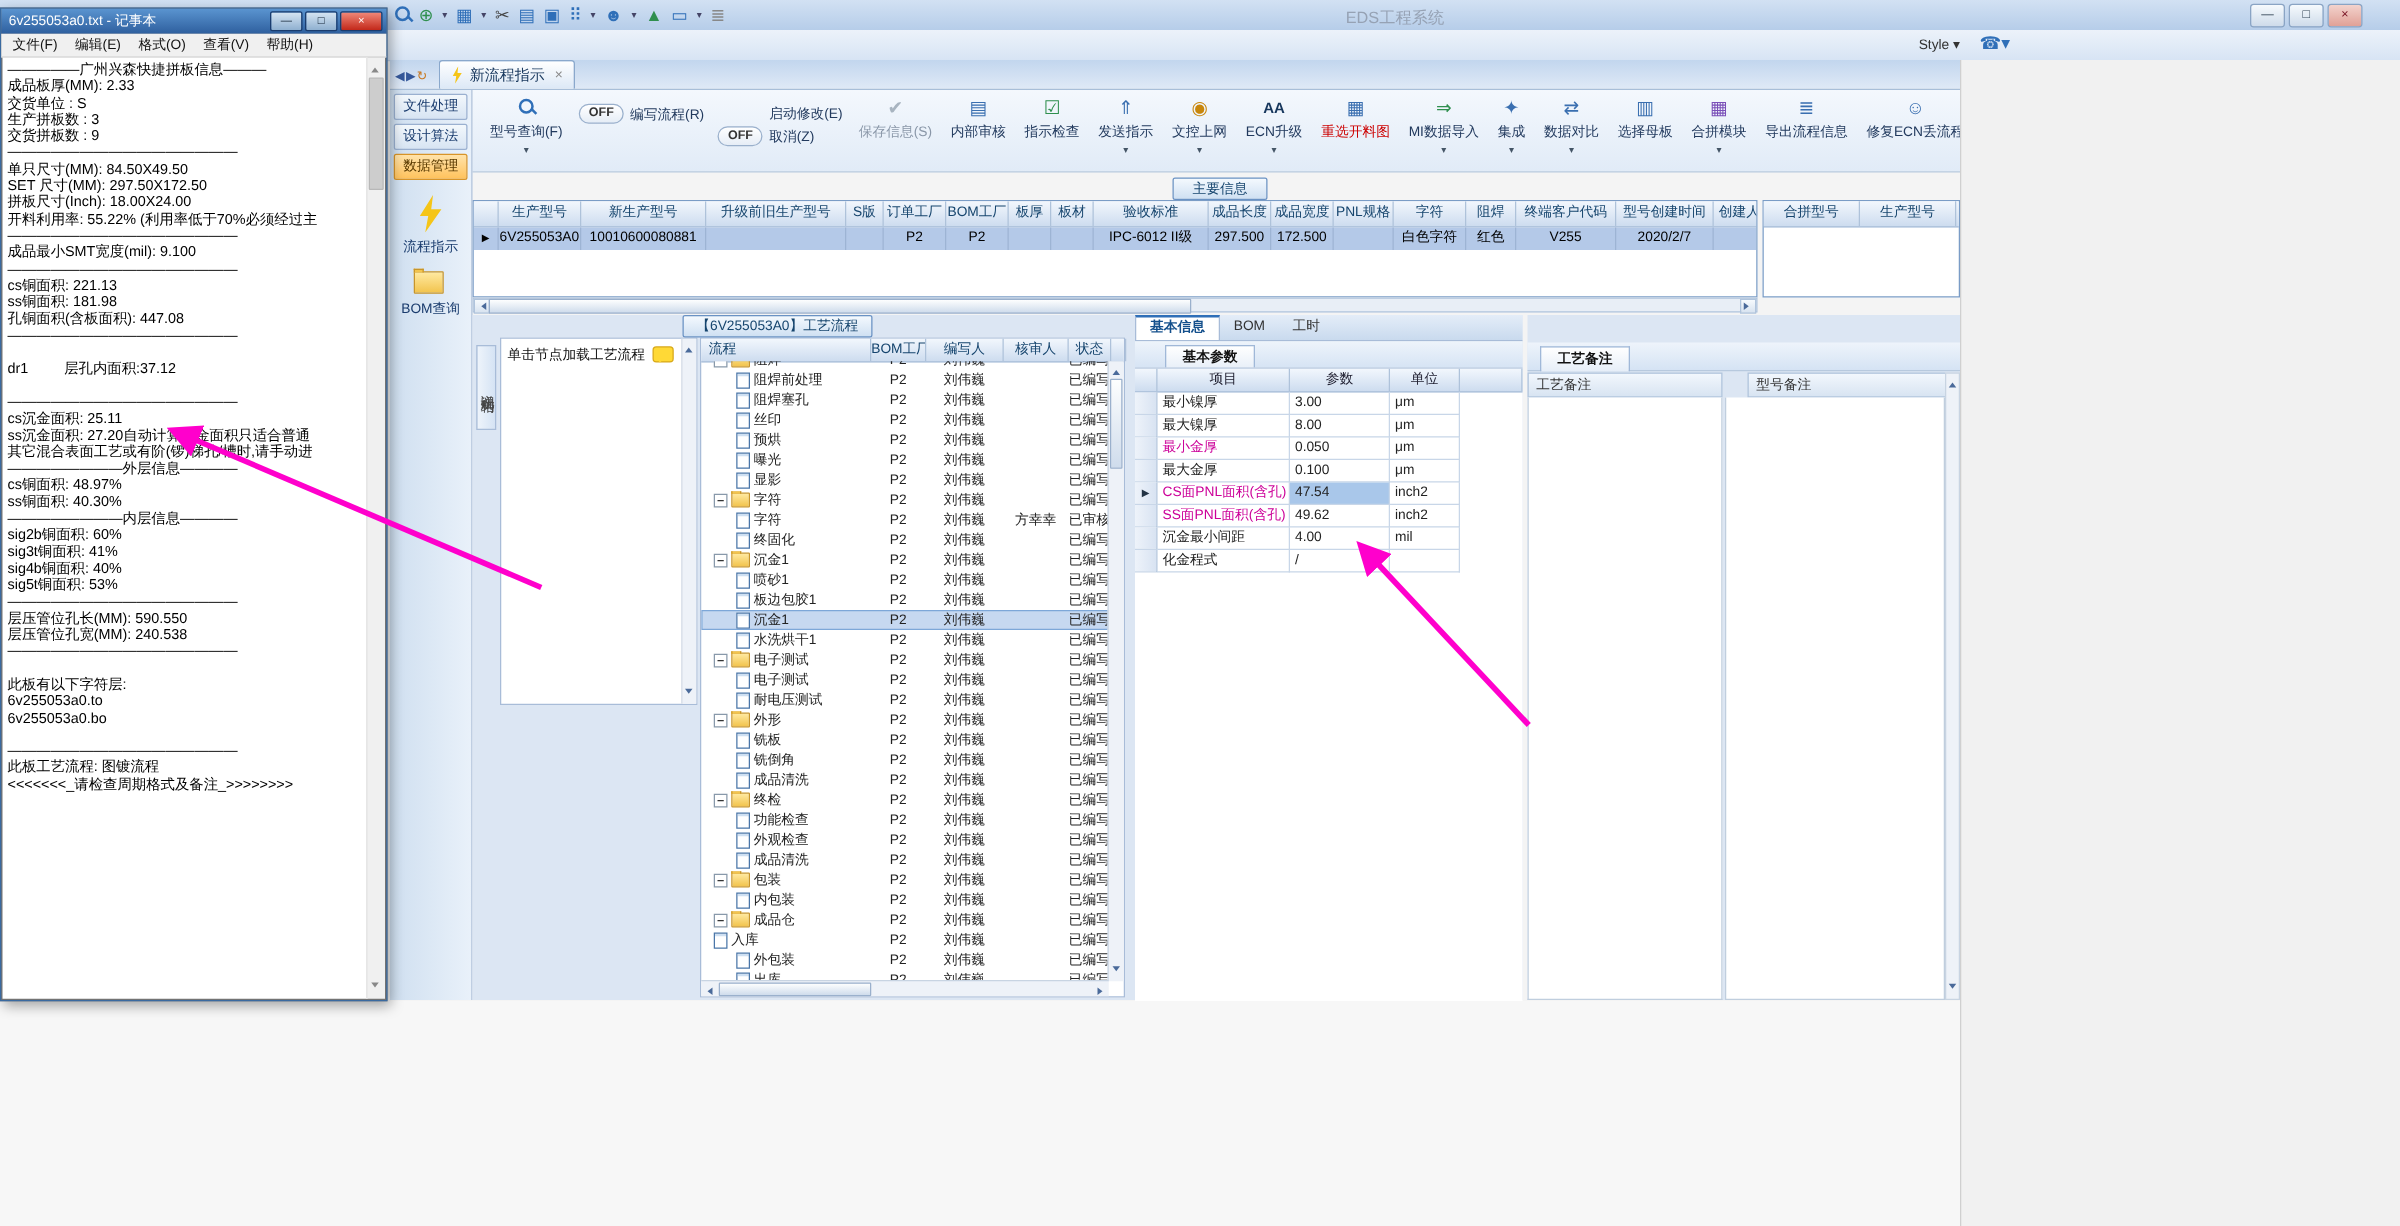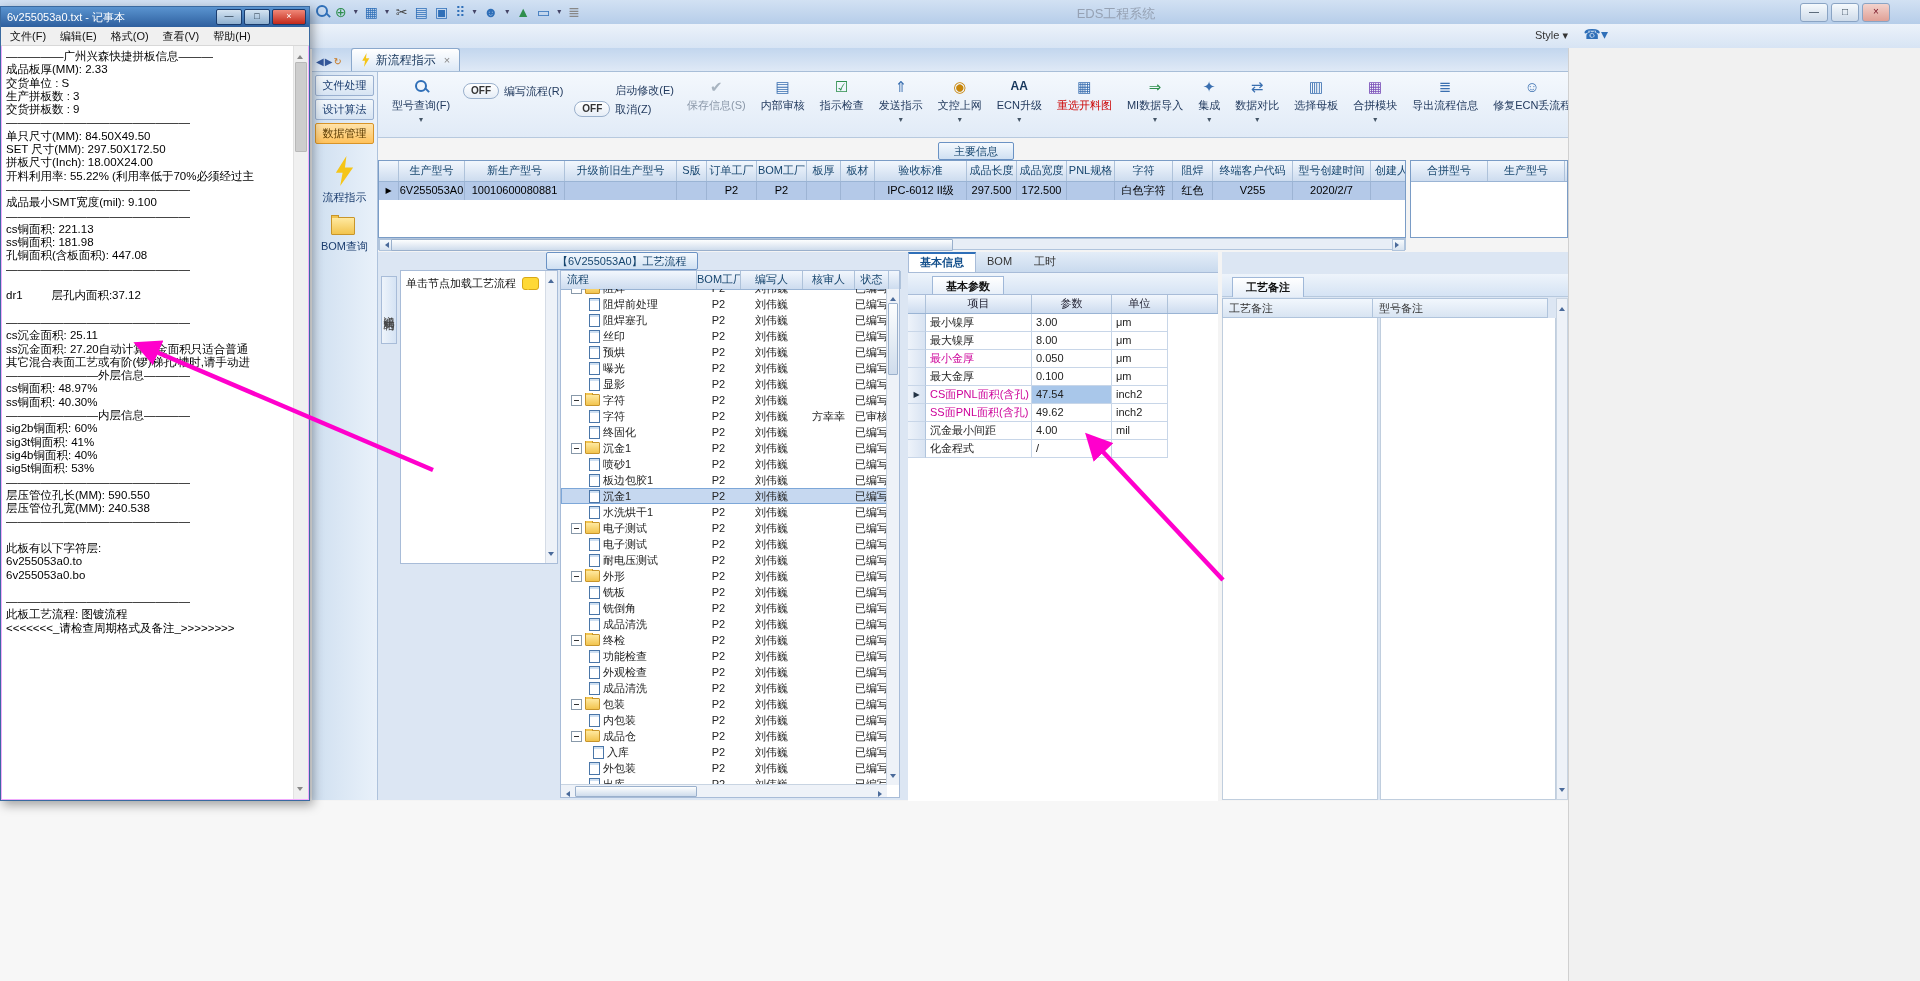--- a/index.html
+++ b/index.html
@@ -142,21 +142,21 @@
   #popup{position:absolute;left:1398px;top:744px;width:170px;height:57px;background:#fff;border:1px solid #4a7ebb;z-index:5;box-sizing:border-box;}
   #popup-head{height:17px;background:linear-gradient(#fdfeff,#cfe0f2);border-bottom:1px solid #c7d6e8;display:flex;align-items:center;gap:5px;padding-left:6px;}
   .red-diamond{width:7px;height:7px;background:#d22;transform:rotate(45deg);flex:none;}
   #popup-msg{color:#d40000;font-weight:bold;font-size:15px;padding:9px 0 0 12px;}
 
   
   #right-empty{position:absolute;left:1568px;top:48px;width:352px;height:933px;background:#f1f1f1;border-left:1px solid #d0d0d0;}
   #bottom-empty{position:absolute;left:0;top:801px;width:1568px;height:180px;background:#f7f7f7;}
 
   
-  #notepad{position:absolute;left:0;top:6px;width:310px;height:795px;z-index:10;background:#f0abfc;
+  #notepad{position:absolute;left:0;top:6px;width:310px;height:795px;z-index:10;background:#737373;
     border:1px solid #3a6aa0;box-shadow:3px 4px 10px rgba(0,0,0,.35);box-sizing:border-box;}
   #np-title{height:20px;background:linear-gradient(#5a94d0,#2e5f9e);color:#fff;line-height:20px;padding-left:6px;display:flex;align-items:center;}
   #np-title-text{flex:1;}
   .np-btn{width:24px;height:14px;margin:0 1px;border:1px solid #1a3c6e;border-radius:2px;
     background:linear-gradient(#d5e4f2,#8fb0d0);color:#123;font-size:9px;line-height:12px;text-align:center;flex:none;}
   .np-btn.close{width:32px;background:linear-gradient(#f08878,#c3281a);color:#fff;margin-right:3px;}
   #np-menu{height:18px;background:#f0f0f0;border-bottom:1px solid #d8d8d8;display:flex;padding-left:2px;}
   .np-menu-item{padding:0 7px;line-height:18px;color:#111;}
   #np-body{position:absolute;left:1px;top:39px;right:15px;bottom:1px;background:#fff;overflow:hidden;padding:4px 0 0 4px;}
   .np-line{white-space:pre;font-size:11.5px;line-height:13.3px;color:#000;}
@@ -687,21 +687,21 @@
               <span class="i-exp"></span>
               <span class="i-folder"></span>
               <span>成品仓</span>
             </span>
             <span class="t-cell" style="width: 44px; text-align: center;">P2</span>
             <span class="t-cell" style="width: 62px; text-align: center;">刘伟巍</span>
             <span class="t-cell" style="width: 52px; text-align: center;"></span>
             <span class="t-cell" style="width: 34px; text-align: left;">已编写</span>
           </div>
           <div class="t-row">
-            <span class="t-cell t-name" style="width: 136px; padding-left: 32px;">
+            <span class="t-cell t-name" style="width: 136px; padding-left: 10px;">
               <span class="i-leaf"></span>
               <span>入库</span>
             </span>
             <span class="t-cell" style="width: 44px; text-align: center;">P2</span>
             <span class="t-cell" style="width: 62px; text-align: center;">刘伟巍</span>
             <span class="t-cell" style="width: 52px; text-align: center;"></span>
             <span class="t-cell" style="width: 34px; text-align: left;">已编写</span>
           </div>
           <div class="t-row">
             <span class="t-cell t-name" style="width: 136px; padding-left: 28px;">
@@ -805,21 +805,21 @@
           </div>
         </div>
     </div>
   </div>
 
   <div id="remarks-panel">
     <div id="remarks-bar">
       <span id="remarks-tab">工艺备注</span>
     </div>
     <div class="rem-head" style="left:0;width:156px;">工艺备注</div>
-    <div class="rem-head" style="left:150px;width:176px;">型号备注</div>
+    <div class="rem-head" style="left:176px;width:176px;">型号备注</div>
     <div class="rem-body" style="left:0;width:156px;"></div>
     <div class="rem-body" style="left:158px;width:176px;"></div>
     <div id="rem-scroll">
       <span style="position:absolute;top:2px;left:2px;"><span class="tri-up"></span></span>
       <span style="position:absolute;bottom:2px;left:2px;"><span class="tri-dn"></span></span>
     </div>
   </div>
 
 
   <div id="right-empty"></div>

